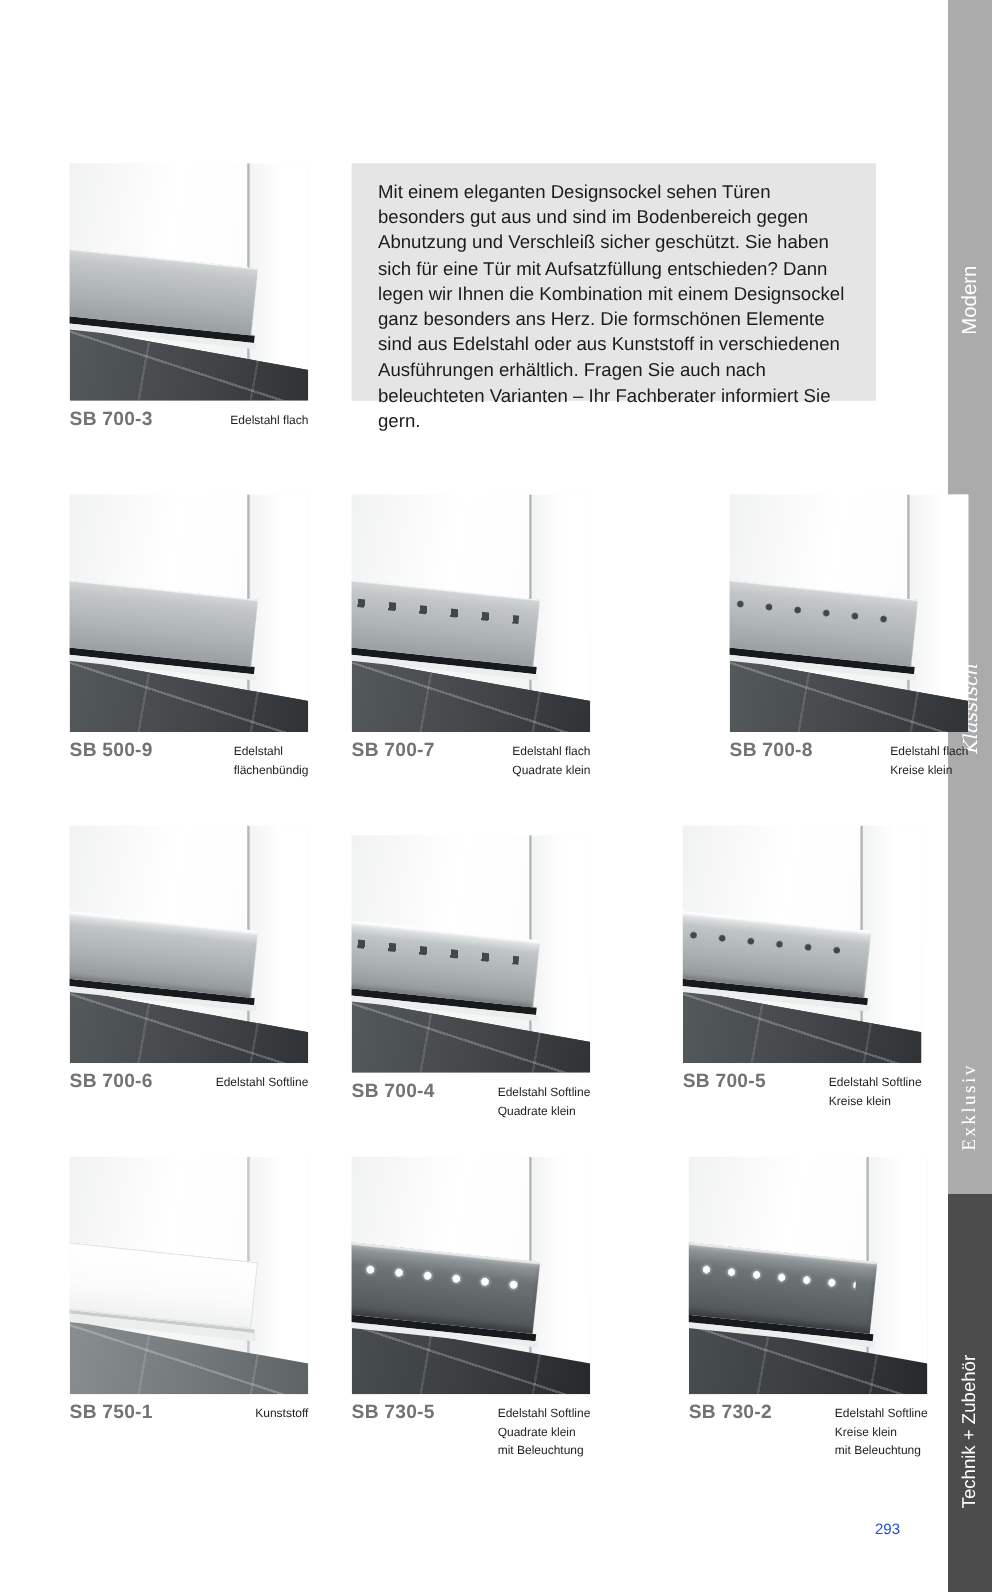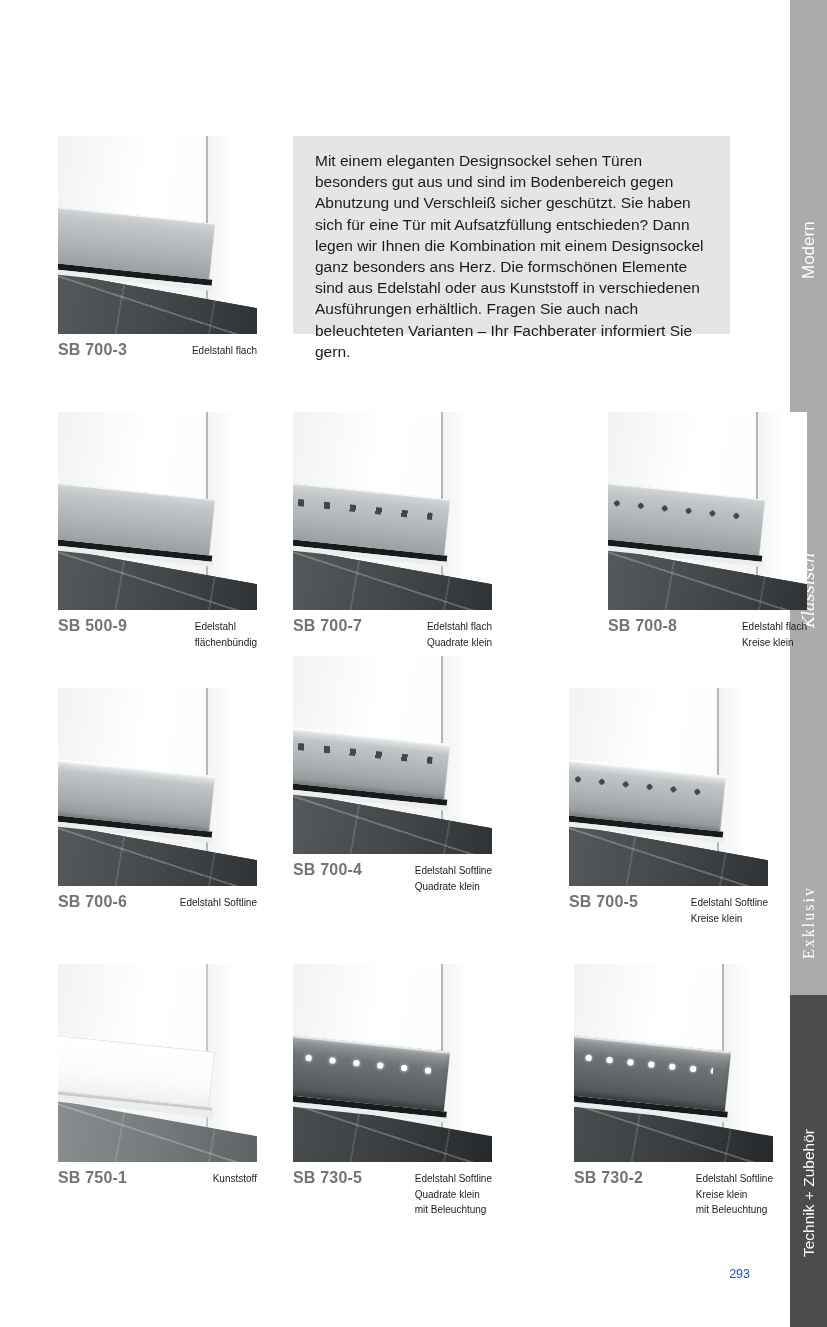--- a/index.html
+++ b/index.html
@@ -199,21 +199,21 @@
         <div class="gapline"></div>
         <div class="sliver"></div>
       </div>
     </div>
     <div class="caption">
       <span class="code">SB 700-6</span>
       <span class="desc">Edelstahl Softline</span>
     </div>
   </div>
 
-  <div class="cell" style="left:293px;top:656px;">
+  <div class="cell" style="left:293px;top:696px;">
     <div class="photo" data-variant="softline-squares">
       <div class="wall"></div>
       <div class="frame"></div>
       <div class="edge"></div>
       <div class="floor"></div>
       <div class="skirt">
         <div class="panel">
             <div class="pattern"></div>
           </div>
         <div class="gapline"></div>

